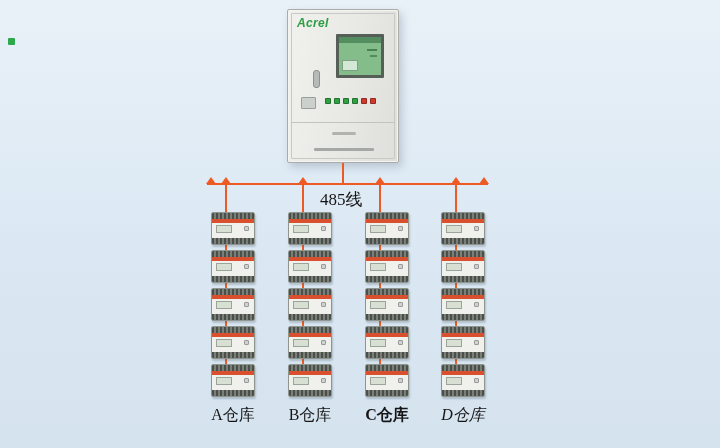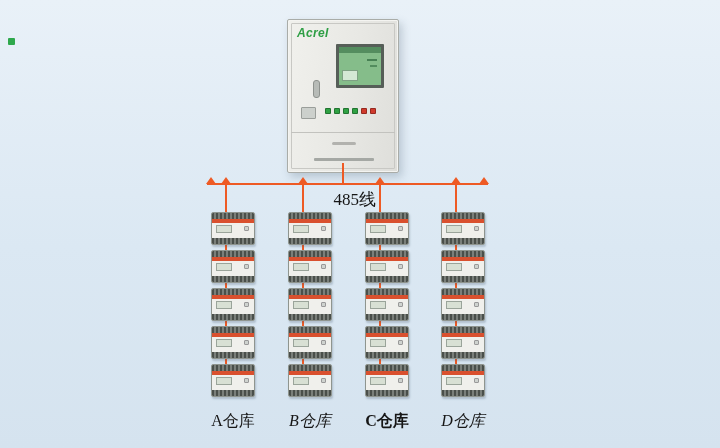--- a/index.html
+++ b/index.html
@@ -11,21 +11,21 @@
   html,body{margin:0;padding:0;}
   body{font-family:"Liberation Sans",sans-serif;}
   .stage{
     position:relative;width:720px;height:448px;overflow:hidden;
     background:linear-gradient(180deg,#e9f1f8 0%,#dbe8f3 55%,#d5e3ef 100%);
   }
   
   .green-dot{position:absolute;left:8px;top:38px;width:7px;height:7px;background:#2ea84c;border-radius:1px;}
   
   .cabinet{
-    position:absolute;left:287px;top:19px;width:112px;height:154px;
+    position:absolute;left:287px;top:9px;width:112px;height:154px;
     background:linear-gradient(100deg,#f1f1ed 0%,var(--cab-body) 55%,#dededa 100%);
     border:1px solid #a9aca8;border-radius:2px;
     box-shadow:3px 4px 8px rgba(80,100,120,.28), inset 0 0 0 1px #f4f4f1;
     box-sizing:border-box;
   }
   .cab-door{position:absolute;left:3px;top:3px;right:3px;bottom:3px;border:1px solid #c8c8c4;border-radius:1px;}
   .cab-brand{
     position:absolute;left:9px;top:6px;color:var(--brand);
     font-weight:bold;font-style:italic;font-size:12px;letter-spacing:.3px;
   }
@@ -57,21 +57,21 @@
   .cab-textline{position:absolute;left:26px;top:138px;width:60px;height:3px;background:#a5a8a4;border-radius:1px;}
   
   .connector{position:absolute;left:342px;top:163px;width:2px;height:21px;background:var(--wire);}
   .bus{position:absolute;left:207px;top:183px;width:281px;height:2px;background:var(--wire);z-index:1;}
   .arrow-up{
     position:absolute;width:0;height:0;z-index:3;
     border-left:5px solid transparent;border-right:5px solid transparent;
     border-bottom:7px solid var(--wire);
   }
   .bus-label{
-    position:absolute;left:320px;top:188px;width:56px;text-align:right;z-index:4;
+    position:absolute;left:320px;top:188px;width:56px;text-align:left;z-index:4;
     font-family:"Liberation Serif",serif;font-size:17px;color:#161616;
   }
   
   .col{position:absolute;top:183px;width:44px;height:262px;}
   .drop-line{position:absolute;left:14px;top:0;width:2px;height:214px;background:var(--wire);z-index:1;}
   .col .arrow-up{left:10px;top:-6px;}
   .device-stack{
     position:relative;z-index:2;margin-top:29px;
     display:flex;flex-direction:column;gap:5px;
   }
@@ -89,21 +89,21 @@
   .dv-face{flex:1;position:relative;background:#f0f0ec;}
   .dv-screen{
     position:absolute;left:4px;top:2px;width:16px;height:8px;
     background:#d8e0d4;border:1px solid #9aa49a;box-sizing:border-box;
   }
   .dv-btn{
     position:absolute;right:5px;top:3px;width:5px;height:5px;
     background:#cfd3cf;border:1px solid #999;border-radius:1px;box-sizing:border-box;
   }
   .col-label{
-    position:absolute;top:228px;left:-8px;width:60px;text-align:center;
+    position:absolute;top:222px;left:-8px;width:60px;text-align:center;
     font-family:"Liberation Serif",serif;font-size:16px;color:#161616;
   }
 </style>
 </head>
 <body>
 
 <div class="stage">
 
   <div class="green-dot"></div>
 
@@ -185,21 +185,21 @@
     <div class="dv-face">
       <span class="dv-screen"></span>
       <span class="dv-btn"></span>
     </div>
     <div class="dv-terminals"></div>
   </div>
 </div>
     <div class="col-label">A仓库</div>
   </div>
 
-  <div class="col" style="left:288px;font-style:italic;">
+  <div class="col" style="left:288px;">
     <div class="drop-line"></div>
     <div class="arrow-up"></div>
     <div class="device-stack">
   <div class="device">
     <div class="dv-terminals"></div>
     <div class="dv-band"></div>
     <div class="dv-face">
       <span class="dv-screen"></span>
       <span class="dv-btn"></span>
     </div>

